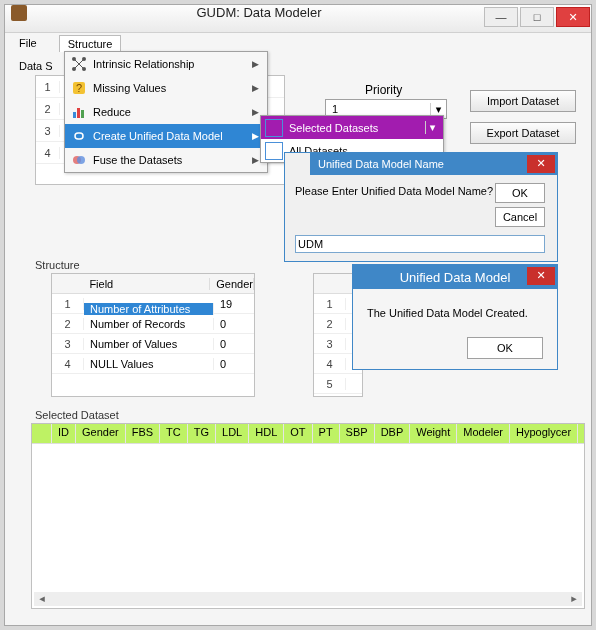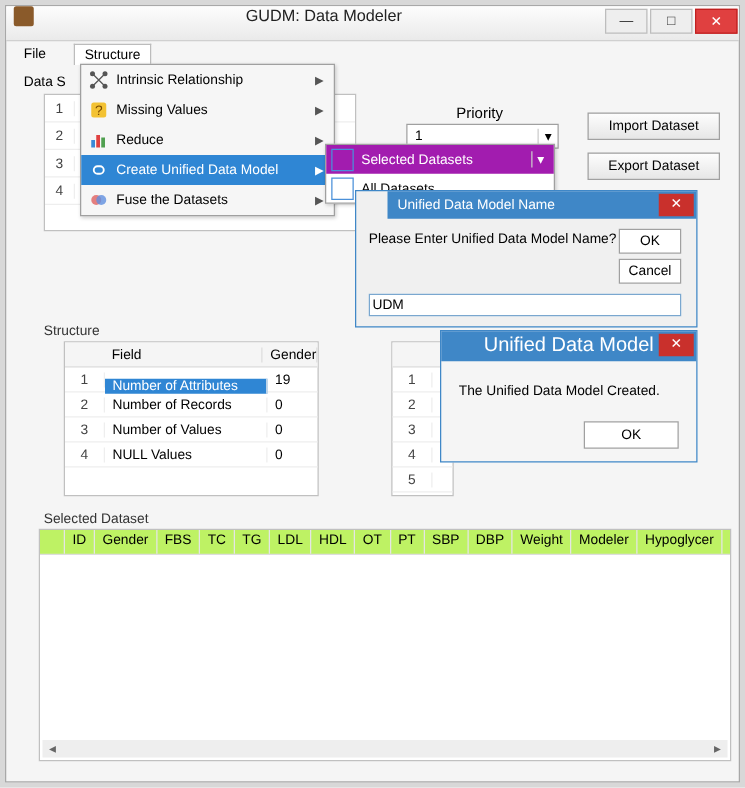--- a/index.html
+++ b/index.html
@@ -276,21 +276,21 @@
   <div class="body">
     <div class="qs">Please Enter Unified Data Model Name?</div>
     <div class="mbtn ok">OK</div>
     <div class="mbtn cancel">Cancel</div>
     <input value="UDM" style="">
   </div>
 </div>
 
 <div class="modal2">
   <div class="mtb">
-    <span style="font-size:16px;">Unified Data Model</span>
+    <span style="font-size:13px;">Unified Data Model</span>
     <span class="cl">✕</span>
   </div>
   <div class="body">
     <div>The Unified Data Model Created.</div>
     <div class="mbtn">OK</div>
     <div style="clear:both"></div>
   </div>
 </div>
 
 </body></html>

